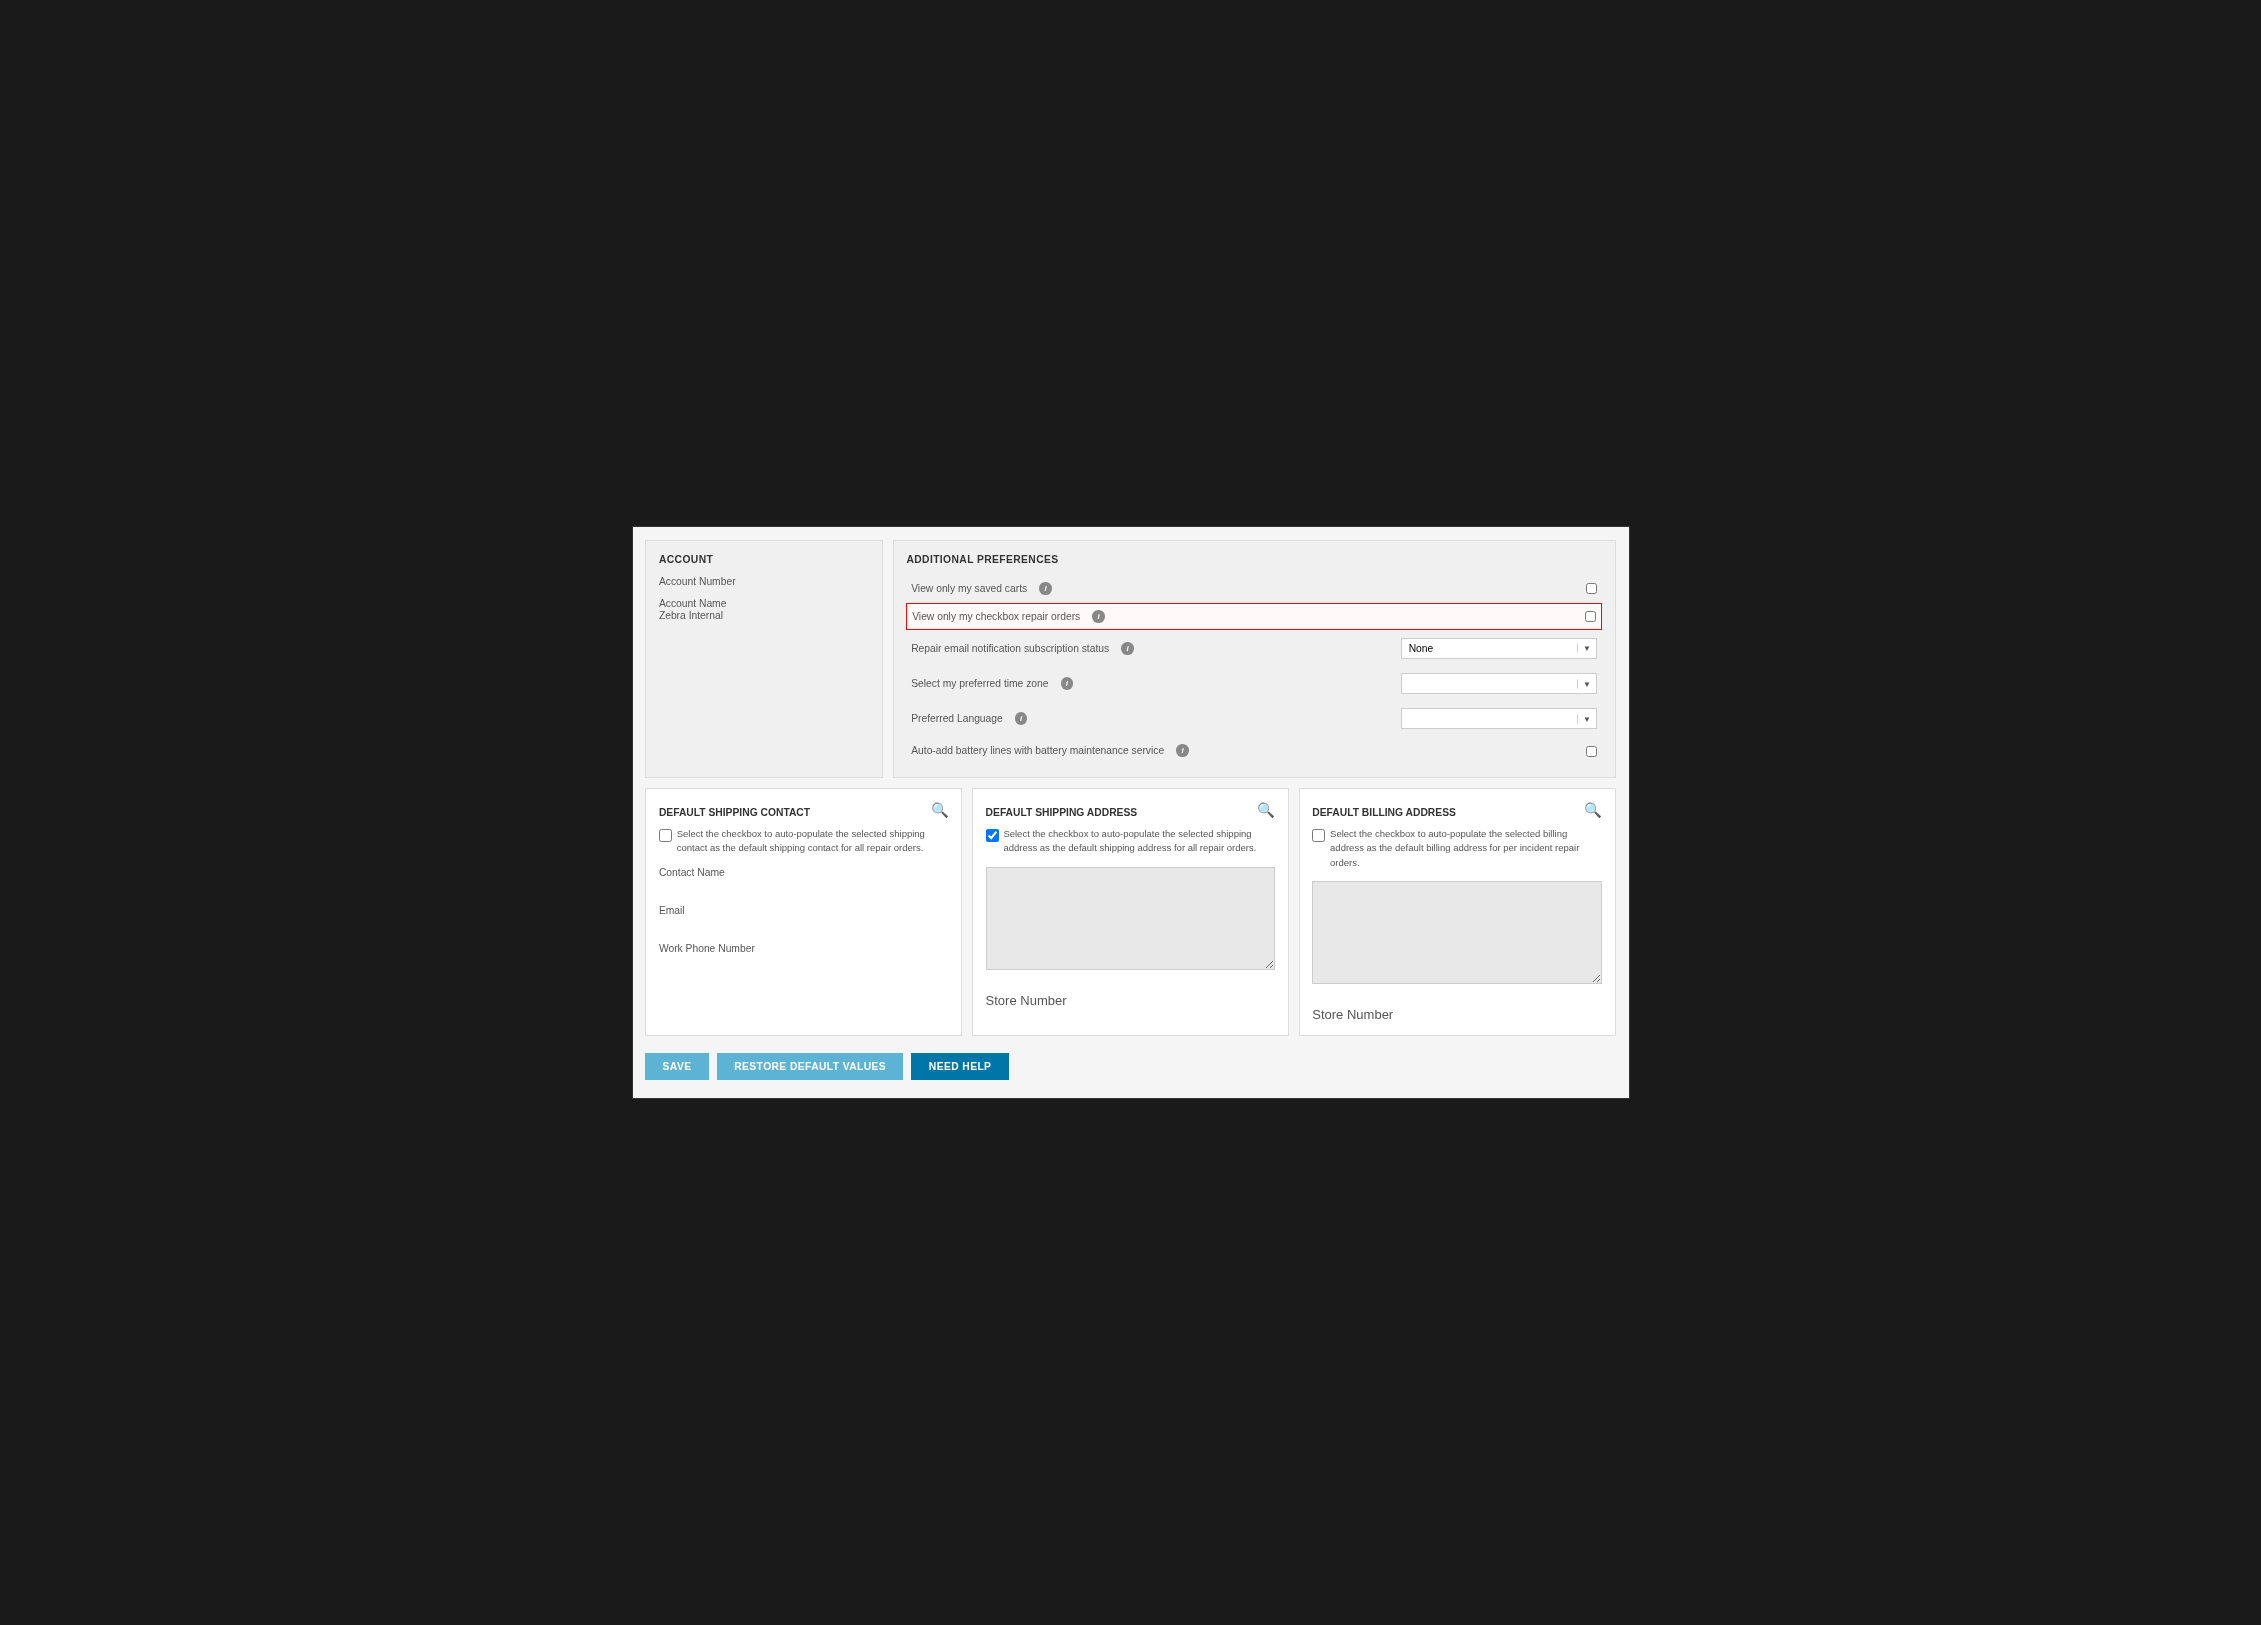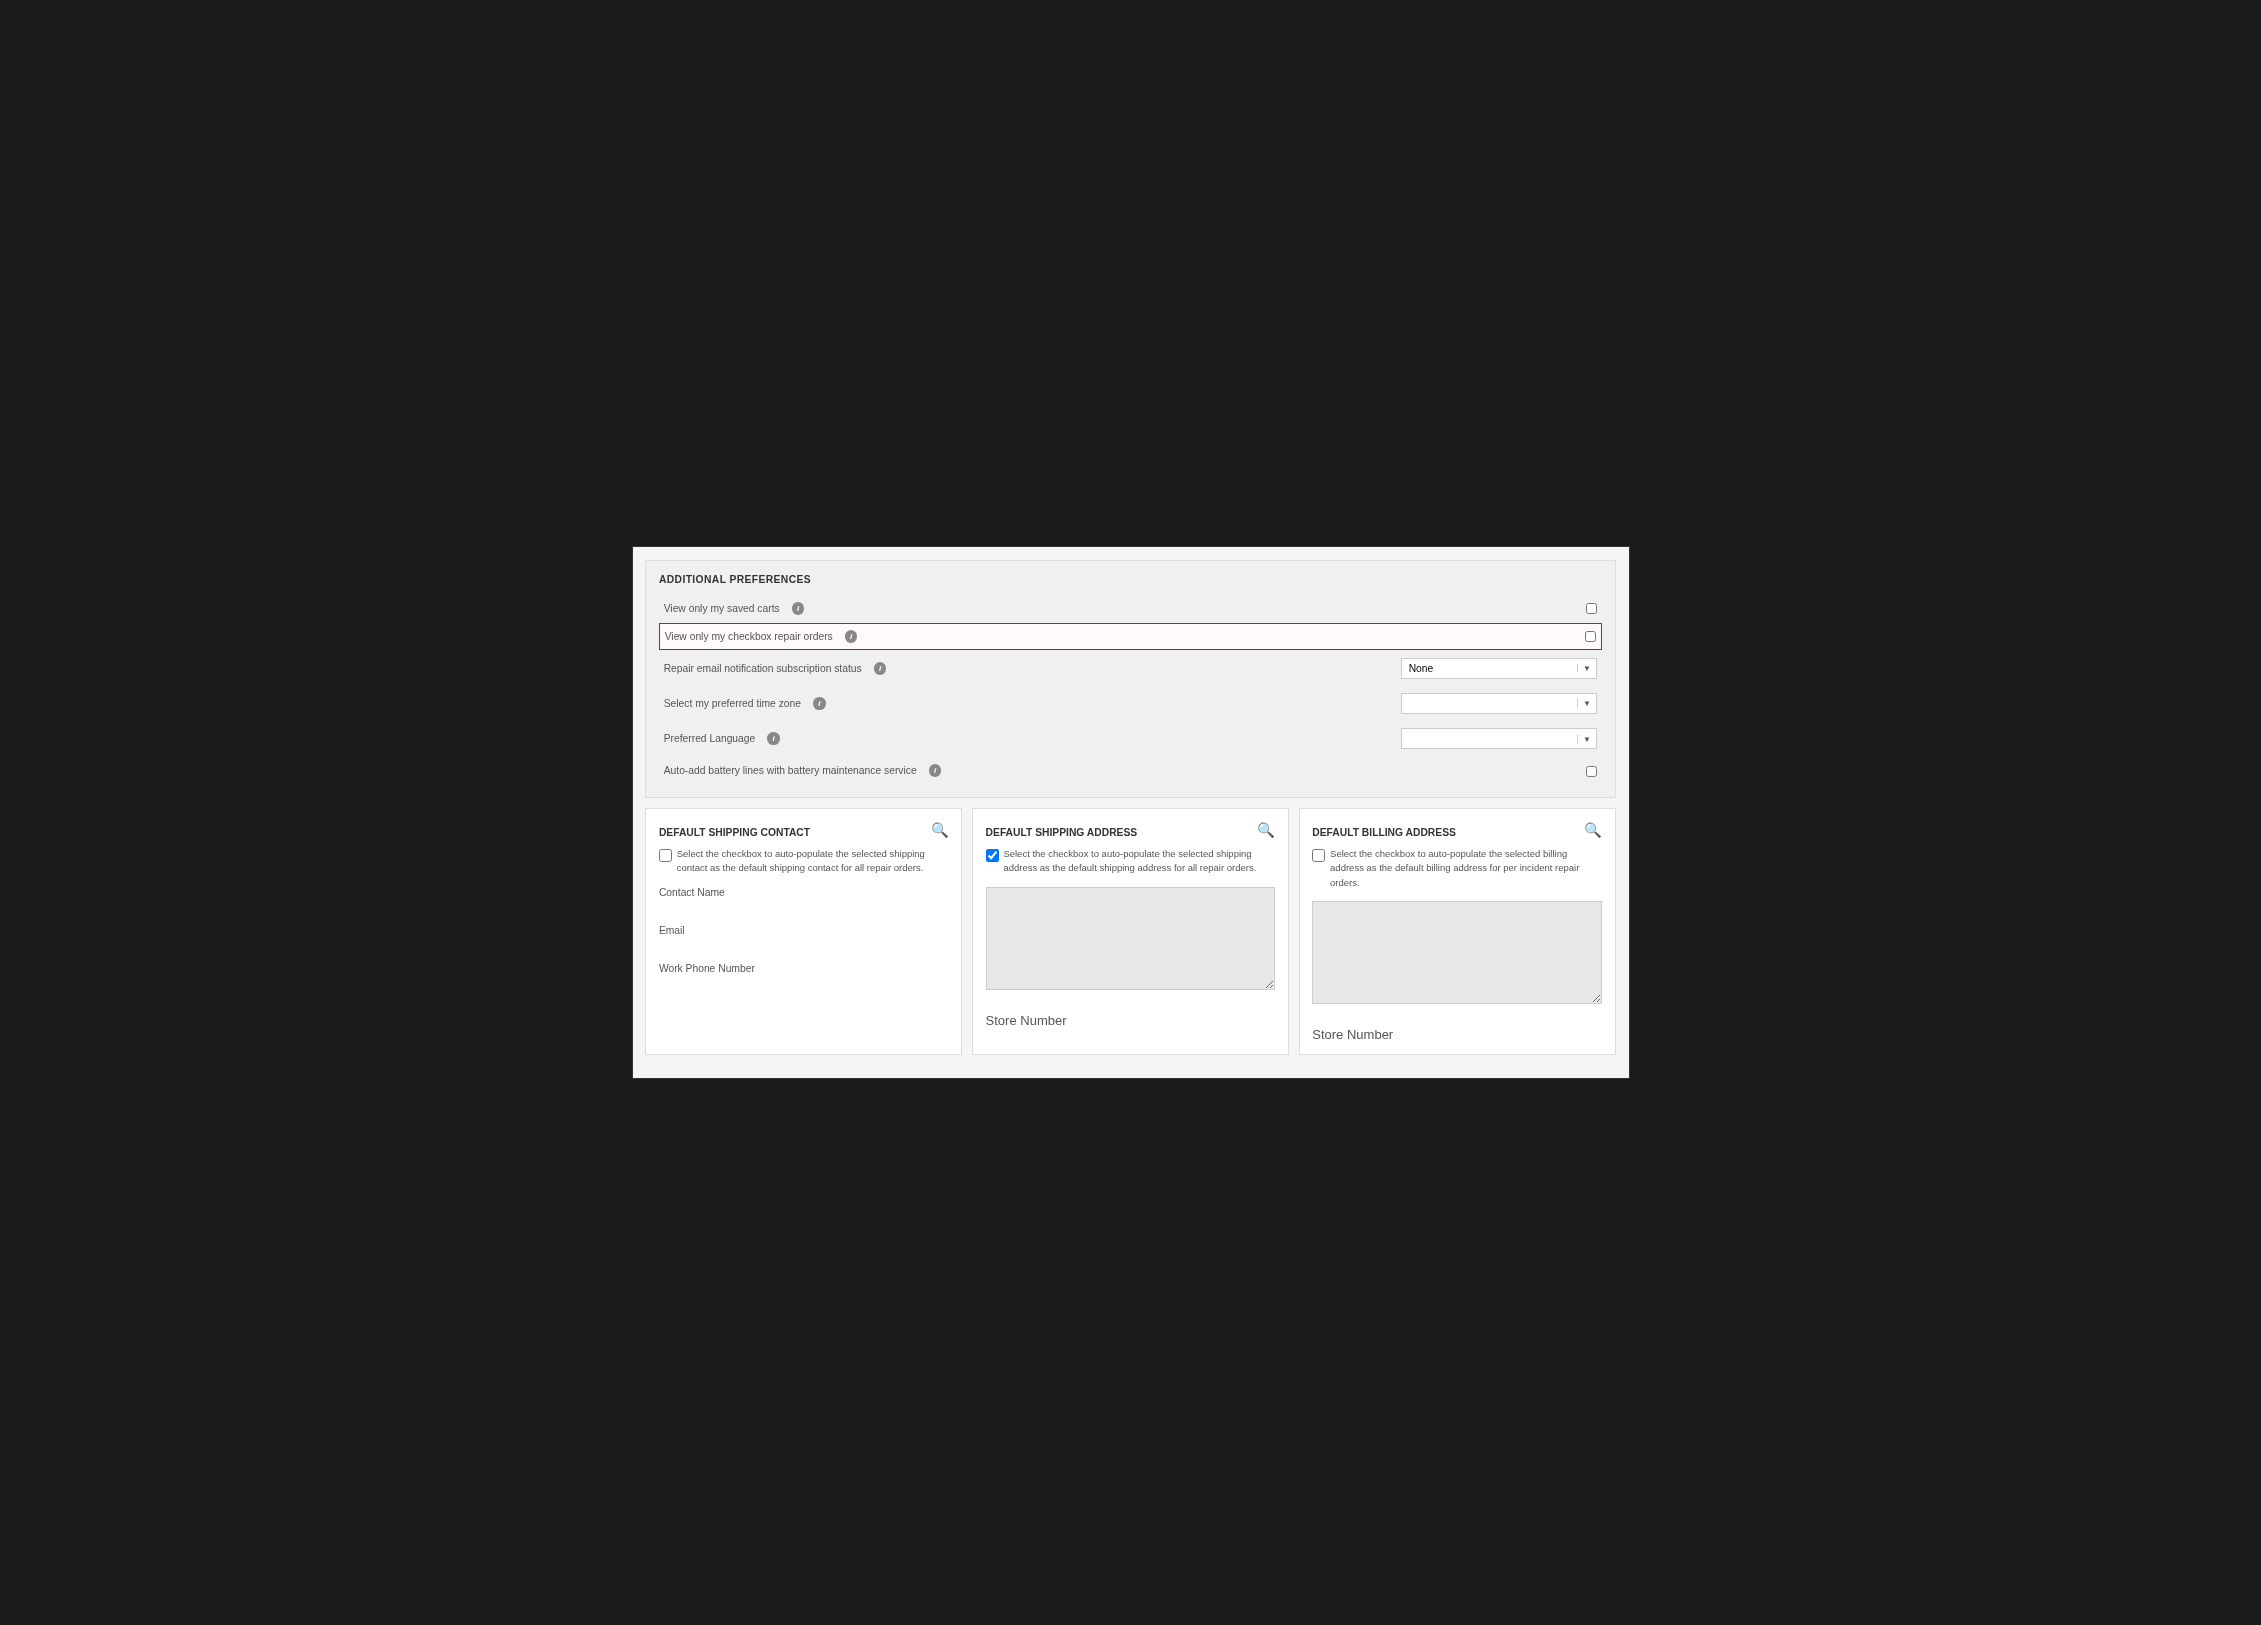--- a/index.html
+++ b/index.html
@@ -286,20 +286,30 @@
 </head>
 <body>
 
 <div class="main-container">
 
 
   <div class="page-content">
 
     <div class="top-panels">
 
+      <div class="panel panel-account">
+        <div class="panel-title">ACCOUNT</div>
+        <div class="field-row">
+          <div class="field-label">Account Number</div>
+        </div>
+        <div class="field-row">
+          <div class="field-label">Account Name</div>
+          <div class="field-value">Zebra Internal</div>
+        </div>
+      </div>
 
       <div class="panel panel-preferences">
         <div class="panel-title">ADDITIONAL PREFERENCES</div>
 
         <div class="pref-row">
           <span class="pref-row-label">
             <span>View only my saved carts</span>
             <span class="info-icon">i</span>
           </span>
           <input type="checkbox" class="pref-checkbox" style="">
@@ -401,16 +411,21 @@
         <div class="bottom-checkbox-row">
           <input type="checkbox" style="">
           <span class="bottom-checkbox-label">Select the checkbox to auto-populate the selected billing address as the default billing address for per incident repair orders.</span>
         </div>
         <textarea class="bottom-textarea" style=""></textarea>
         <div class="store-number-label">Store Number</div>
       </div>
 
     </div>
 
+    <div class="action-bar">
+      <button class="btn btn-save">SAVE</button>
+      <button class="btn btn-restore">RESTORE DEFAULT VALUES</button>
+      <button class="btn btn-help">NEED HELP</button>
+    </div>
 
   </div>
 </div>
 
 
 </body></html>

